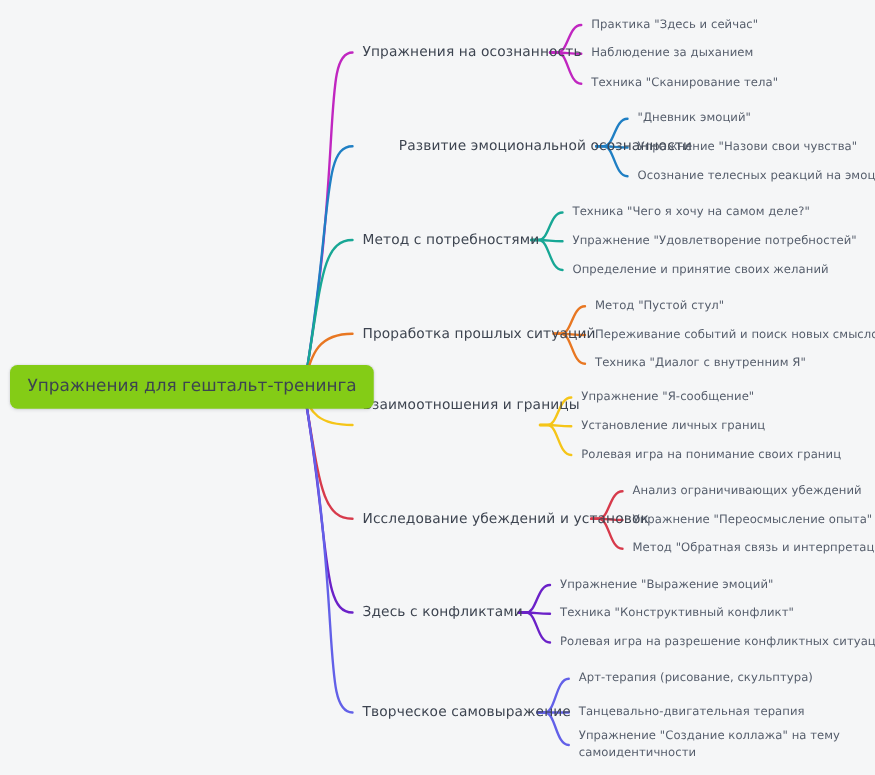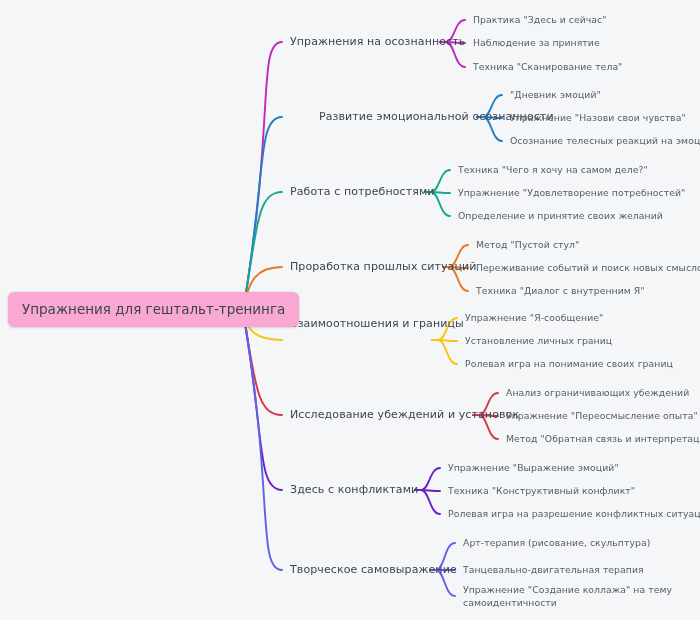--- a/index.html
+++ b/index.html
@@ -26,21 +26,21 @@
     width: 700px;
     height: 620px;
     pointer-events: none;
   }
   .node {
     position: absolute;
     white-space: pre;
     line-height: 1.25;
   }
   .root-node {
-    background: #f9a8d4;
+    background: #84cc16;
     border-radius: 6px;
     box-shadow: 0 1px 3px rgba(20, 30, 50, 0.13), 0 0 0 1px rgba(20, 30, 50, 0.03);
     color: #3c4450;
     font-size: 13.5px;
     padding: 9px 14px;
     left: 8px;
     top: 292px;
     z-index: 5;
   }
   .branch-node {
@@ -112,27 +112,27 @@
         <path d="M243,311 C274.08,492.29999999999995 256.65,570 282,570" fill="none" stroke="#6260e8" stroke-width="1.9" stroke-linecap="round"></path>
       </g>
       <path d="M430,570 L436,570 C444.55,570 444.55,543 455,543" fill="none" stroke="#6260e8" stroke-width="1.9" stroke-linecap="round"></path>
       <path d="M430,570 L436,570 C444.55,570 444.55,570 455,570" fill="none" stroke="#6260e8" stroke-width="1.9" stroke-linecap="round"></path>
       <path d="M430,570 L436,570 C444.55,570 444.55,596 455,596" fill="none" stroke="#6260e8" stroke-width="1.9" stroke-linecap="round"></path>
     </svg>
   <div id="nodes-layer">
     <div class="node root-node">Упражнения для гештальт-тренинга</div>
   <div class="node branch-node" style="left: 290px; top: 42px;">Упражнения на осознанность</div>
       <div class="node leaf-node" style="left: 473px; top: 20px;">Практика "Здесь и сейчас"</div>
-      <div class="node leaf-node" style="left: 473px; top: 43px;">Наблюдение за принятие</div>
+      <div class="node leaf-node" style="left: 473px; top: 43px;">Наблюдение за дыханием</div>
       <div class="node leaf-node" style="left: 473px; top: 67px;">Техника "Сканирование тела"</div>
       <div class="node branch-node" style="left: 290px; top: 117px; margin-left: 29px;">Развитие эмоциональной осознанности</div>
       <div class="node leaf-node" style="left: 510px; top: 95px;">"Дневник эмоций"</div>
       <div class="node leaf-node" style="left: 510px; top: 118px;">Упражнение "Назови свои чувства"</div>
       <div class="node leaf-node" style="left: 510px; top: 141px;">Осознание телесных реакций на эмоции</div>
-      <div class="node branch-node" style="left: 290px; top: 192px;">Работа с потребностями</div>
+      <div class="node branch-node" style="left: 290px; top: 192px;">Метод с потребностями</div>
       <div class="node leaf-node" style="left: 458px; top: 170px;">Техника "Чего я хочу на самом деле?"</div>
       <div class="node leaf-node" style="left: 458px; top: 193px;">Упражнение "Удовлетворение потребностей"</div>
       <div class="node leaf-node" style="left: 458px; top: 216px;">Определение и принятие своих желаний</div>
       <div class="node branch-node" style="left: 290px; top: 267px;">Проработка прошлых ситуаций</div>
       <div class="node leaf-node" style="left: 476px; top: 245px;">Метод "Пустой стул"</div>
       <div class="node leaf-node" style="left: 476px; top: 268px;">Переживание событий и поиск новых смыслов</div>
       <div class="node leaf-node" style="left: 476px; top: 291px;">Техника "Диалог с внутренним Я"</div>
       <div class="node branch-node" style="left: 290px; top: 324px;">Взаимоотношения и границы</div>
       <div class="node leaf-node" style="left: 465px; top: 318px;">Упражнение "Я-сообщение"</div>
       <div class="node leaf-node" style="left: 465px; top: 341px;">Установление личных границ</div>

